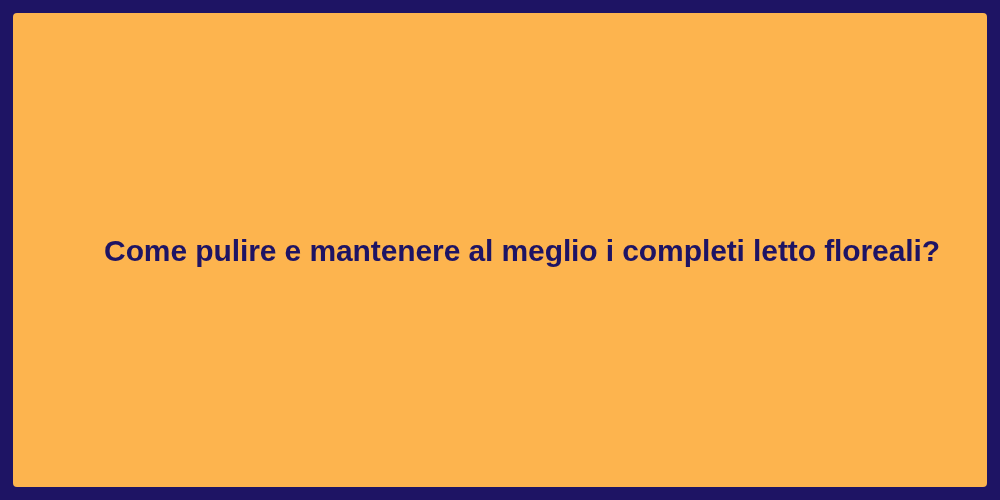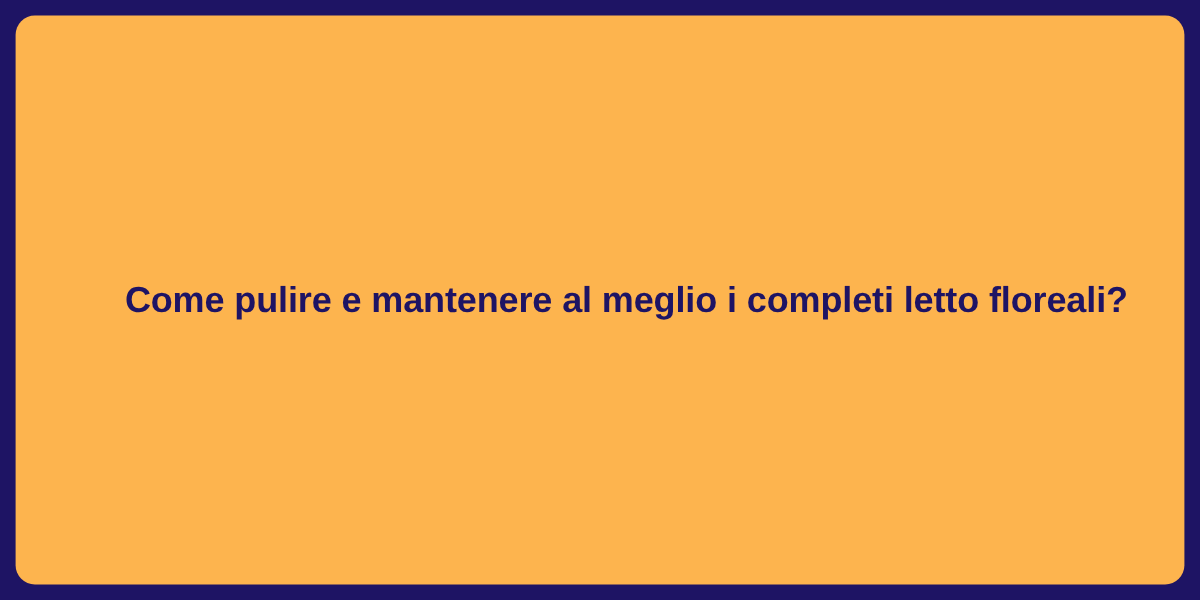--- a/index.html
+++ b/index.html
@@ -25,21 +25,21 @@
     justify-content: center;
   }
 
   .card {
     position: absolute;
     left: 13px;
     top: 13px;
     right: 13px;
     bottom: 13px;
     background: #fdb44e;
-    border-radius: 16px;
+    border-radius: 4px;
     display: flex;
     align-items: center;
     justify-content: center;
     overflow: hidden;
     padding-left: 44px;
   }
 
   .headline {
     margin: 0;
     padding: 0 40px;

